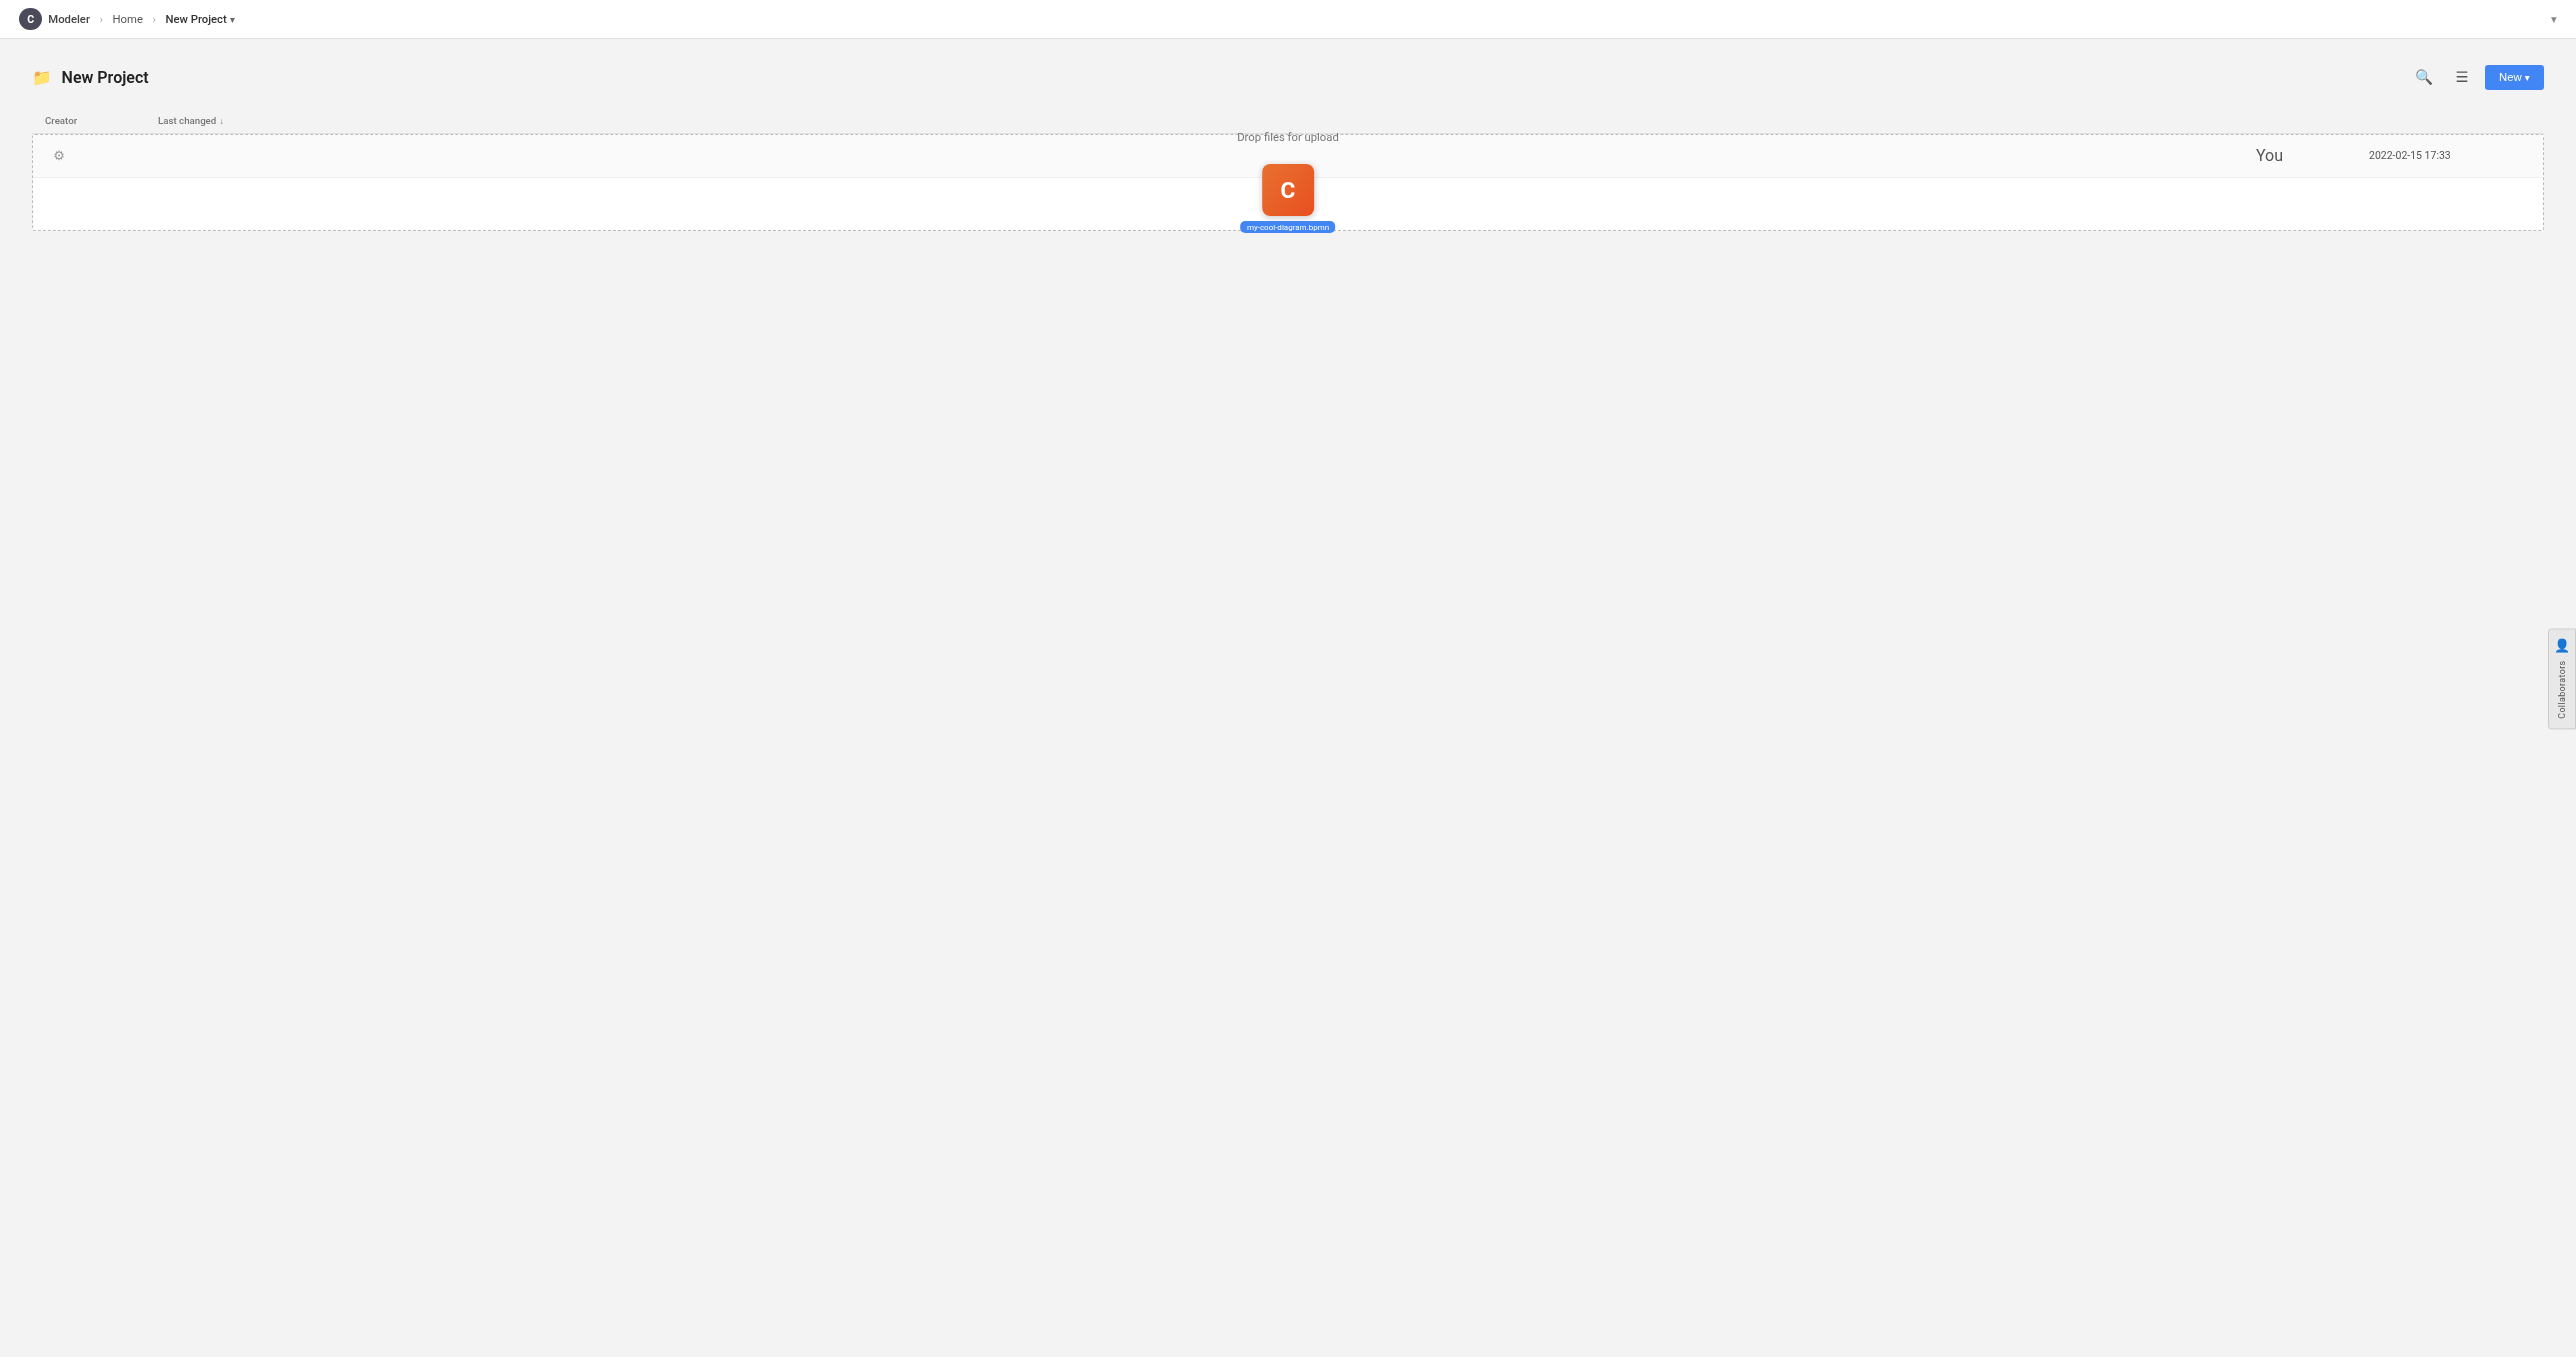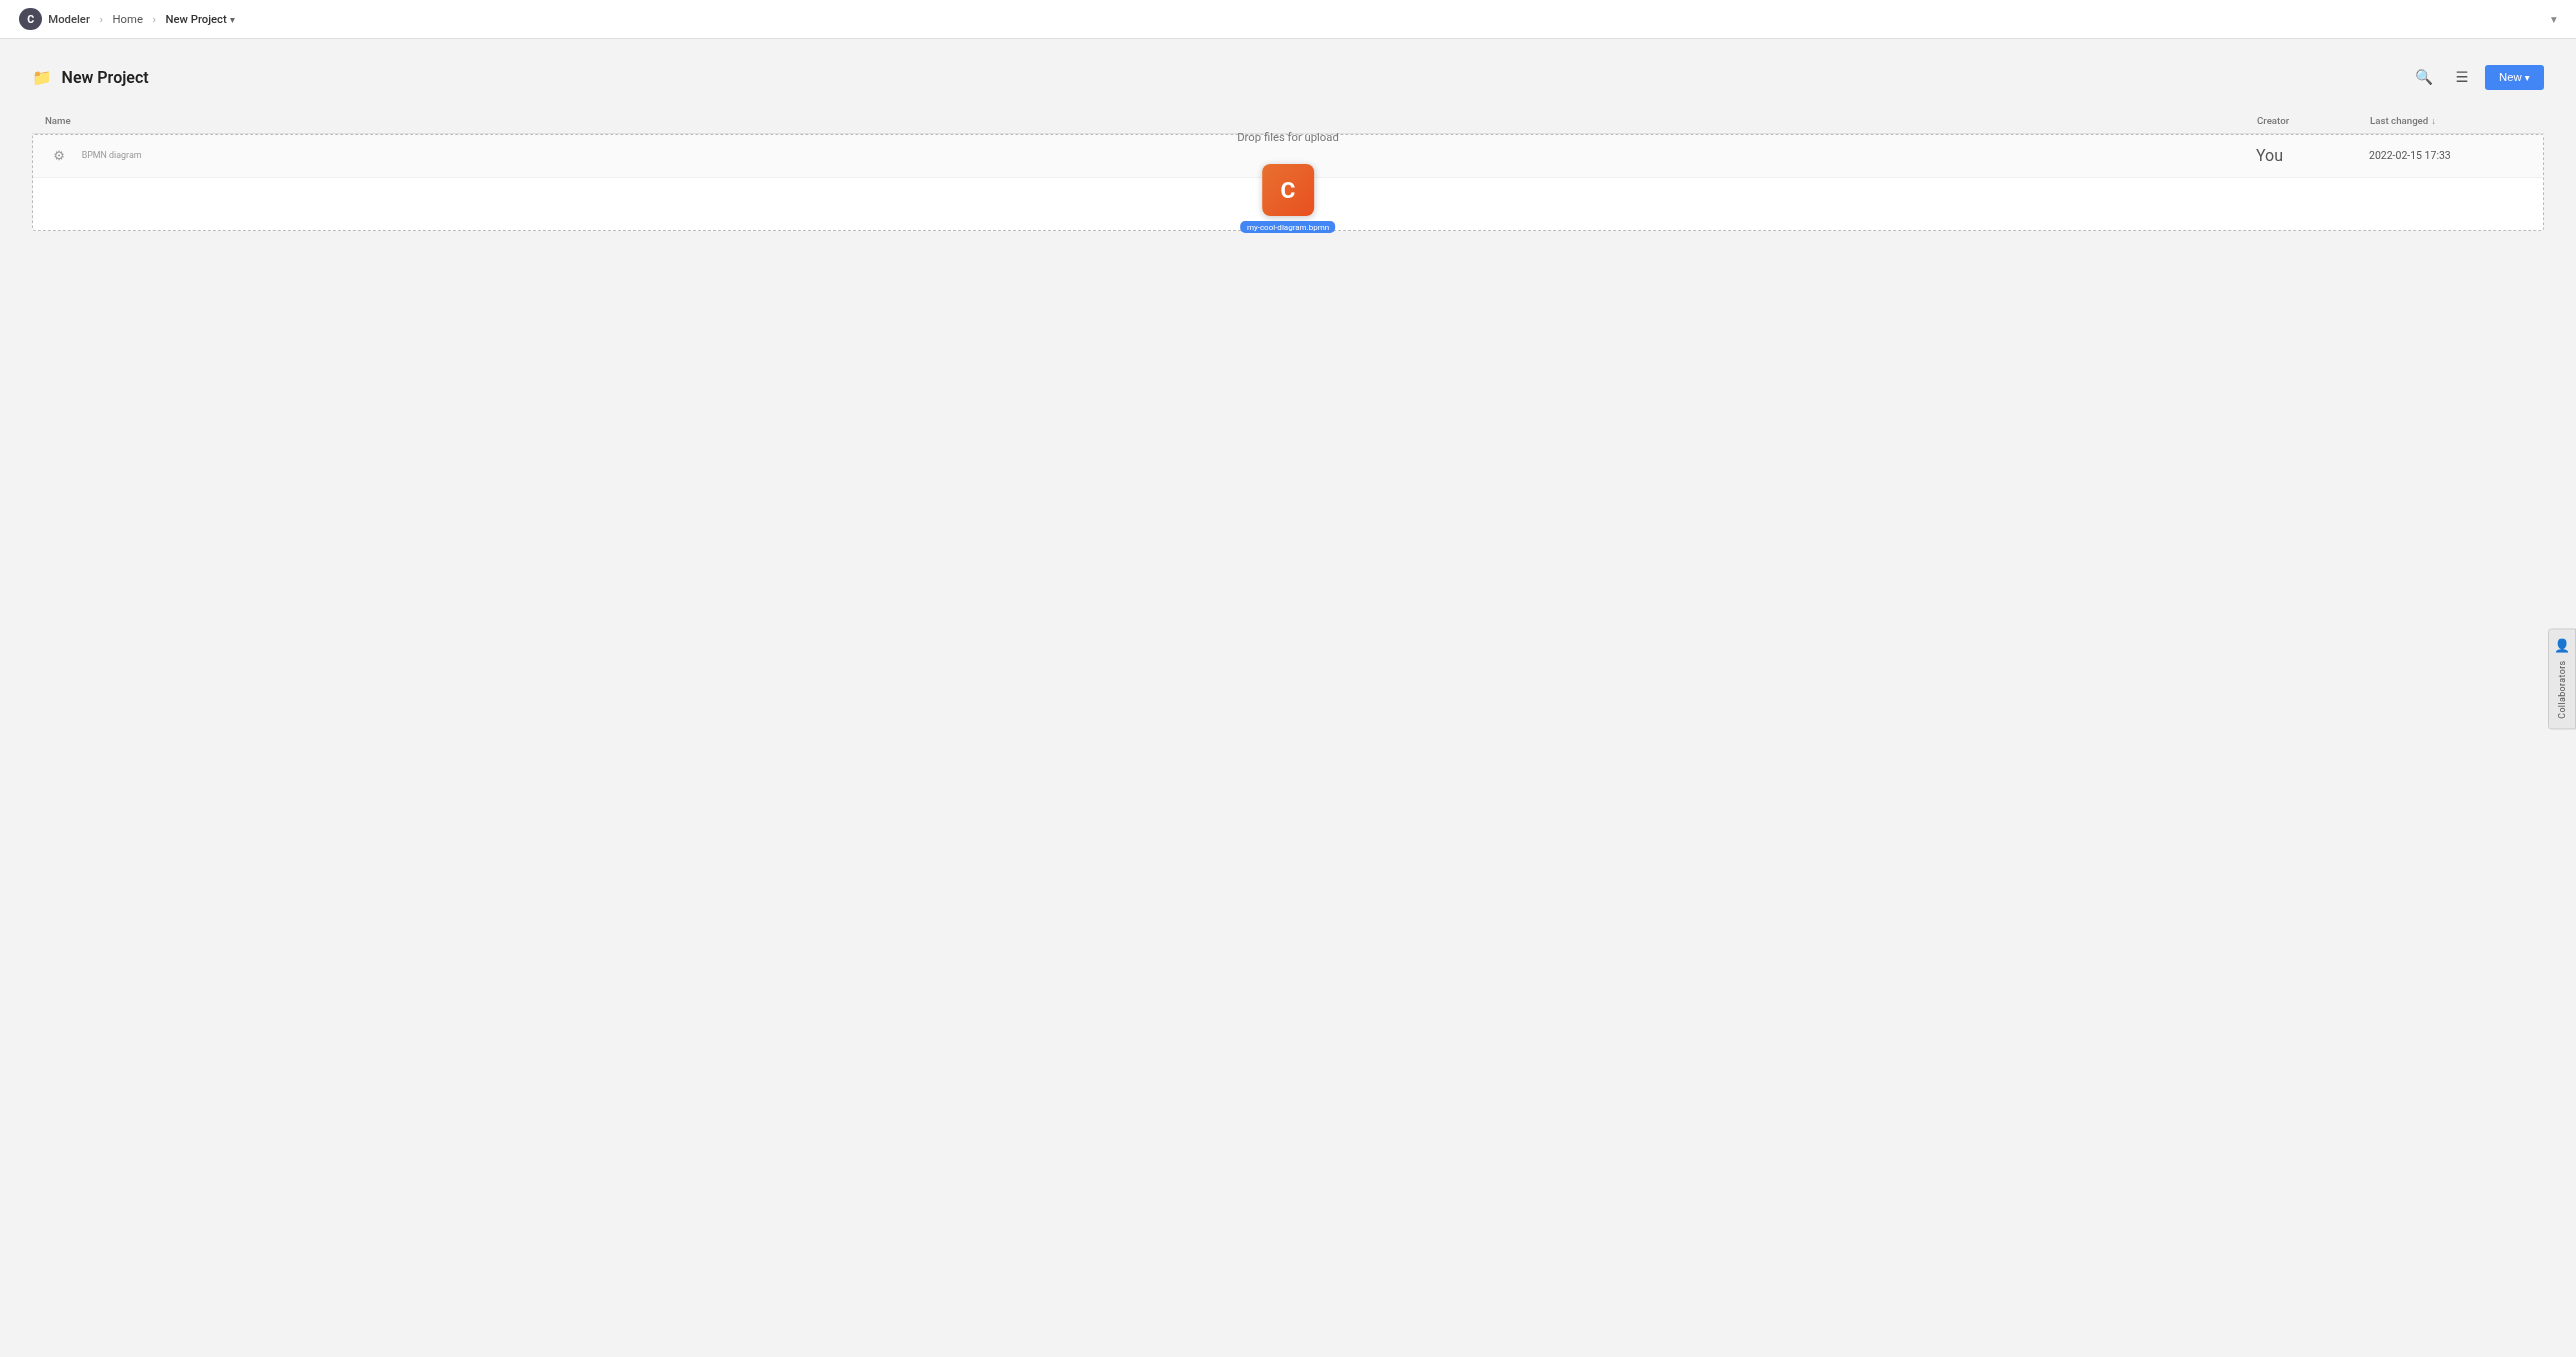--- a/index.html
+++ b/index.html
@@ -316,34 +316,32 @@
         <span>☰</span>
       </button>
       <button class="new-btn">
         <span>New</span>
         <span class="btn-chevron">▾</span>
       </button>
     </div>
   </div>
 
   <div class="table-header">
-    <div class="col-name">Name</div>
     <div class="col-creator">Creator</div>
     <div class="col-changed">
       <span>Last changed</span>
       <span class="sort-icon">↓</span>
     </div>
   </div>
 
   <div class="table-area">
 
     <div class="table-row">
       <div class="row-icon">⚙</div>
       <div class="row-info">
-        <div class="row-type">BPMN diagram</div>
       </div>
       <div class="row-creator">You</div>
       <div class="row-changed">2022-02-15 17:33</div>
     </div>
 
     <div class="drop-overlay">
       <div class="drop-text">Drop files for upload</div>
       <div class="dragged-file">
         <div class="file-icon-box">
           <span>C</span>

